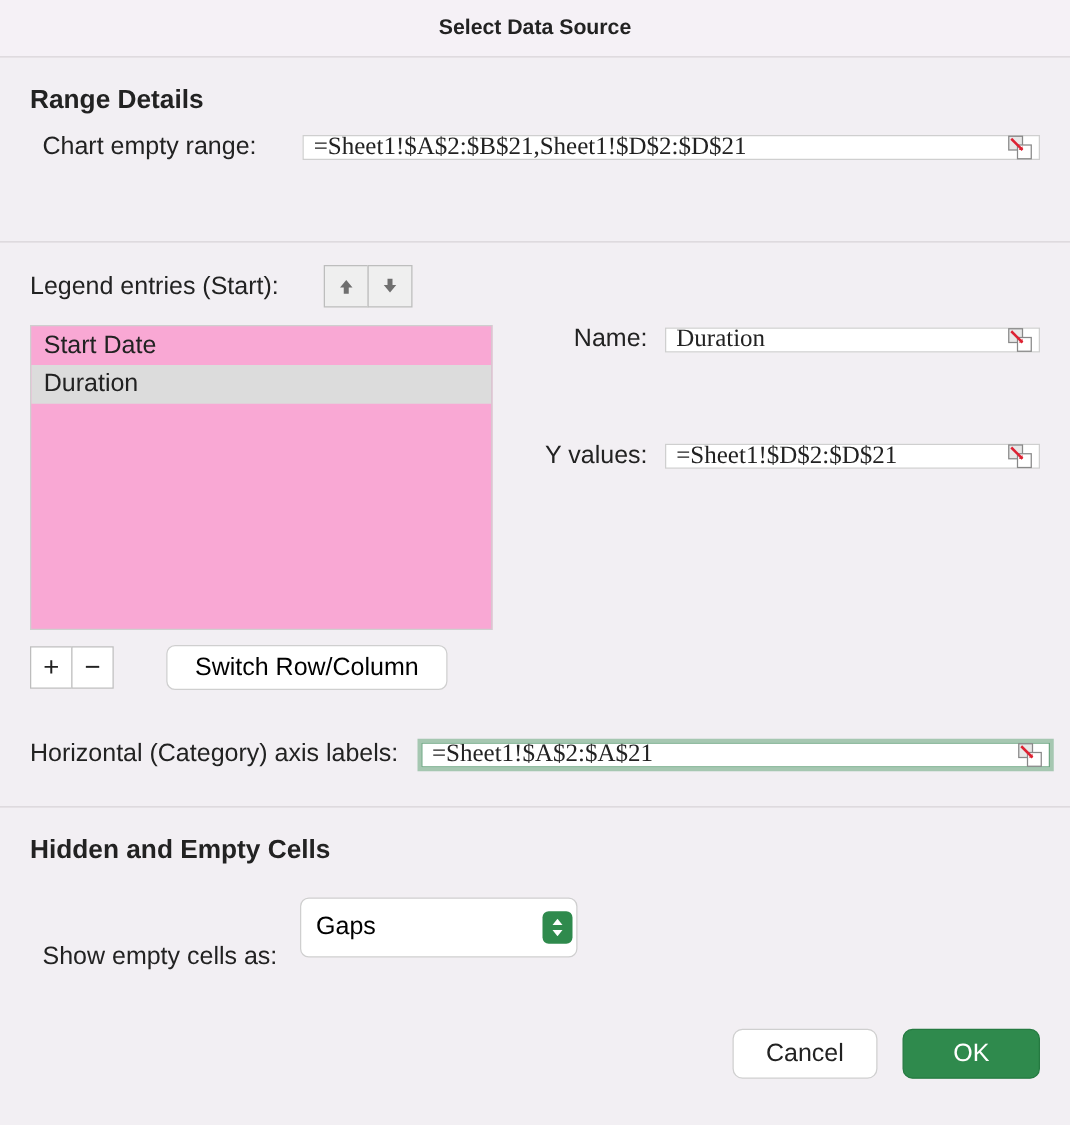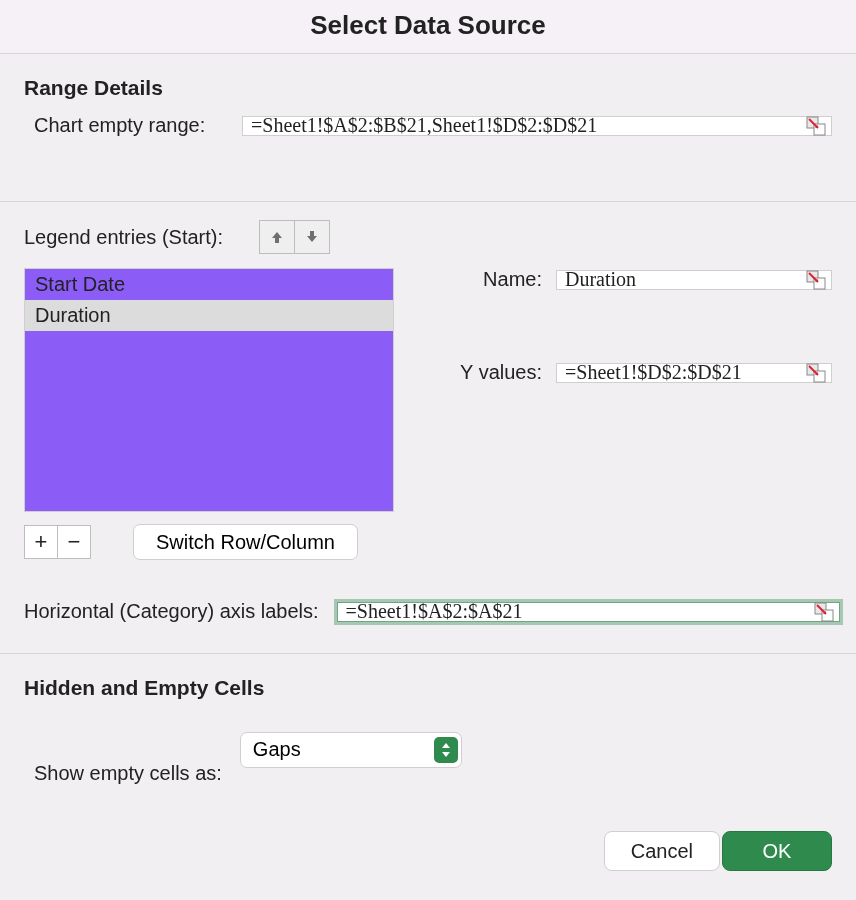--- a/index.html
+++ b/index.html
@@ -18,21 +18,21 @@
     background: #f2eff3;
   }
   .titlebar {
     text-align: center;
     padding: 10px 0 12px 0;
     border-bottom: 1px solid #d7d4d8;
     background: #f5f1f6;
   }
   .titlebar span {
     font-weight: 700;
-    font-size: 26px;
+    font-size: 17px;
   }
   .section {
     padding: 22px 24px 10px 24px;
   }
   .section-title {
     font-weight: 700;
     font-size: 21px;
     margin-bottom: 14px;
   }
   .row {
@@ -95,29 +95,29 @@
     cursor: pointer;
   }
   .arrow-btn + .arrow-btn { margin-left: -1px; }
   .legend-columns {
     display: flex;
     margin-top: 14px;
   }
   .left-col { width: 370px; flex: 0 0 370px; }
   .right-col {
     flex: 1;
-    padding-left: 60px;
+    padding-left: 36px;
     display: flex;
     flex-direction: column;
   }
   .listbox {
     width: 370px;
     height: 244px;
     border: 1px solid #cfcfcf;
-    background: #8b5cf6;
+    background: #f9a8d4;
     overflow: hidden;
   }
   .list-item {
     padding: 4px 10px;
     font-size: 20px;
     cursor: default;
   }
   .list-item.selected {
     background: #dcdcdc;
   }
@@ -177,21 +177,21 @@
     align-items: center;
     margin: 10px 0 18px 10px;
   }
   .empty-row .label { margin-right: 18px; margin-top: 48px; }
   .select-wrap {
     position: relative;
     width: 222px;
   }
   .select-box {
     width: 100%;
-    height: 36px;
+    height: 48px;
     border: 1px solid #cfcfcf;
     border-radius: 7px;
     background: #fff;
     font-size: 20px;
     padding: 0 36px 0 12px;
     text-align: left;
     cursor: pointer;
   }
   .select-caret {
     position: absolute;
@@ -220,21 +220,21 @@
     background: #2f8a4d;
     display: inline-flex;
     align-items: center;
     justify-content: center;
     margin-right: 12px;
     cursor: pointer;
   }
   .footer {
     display: flex;
     justify-content: flex-end;
-    gap: 2px;
+    gap: 20px;
     padding: 18px 24px 0 24px;
   }
   .btn {
     height: 40px;
     min-width: 110px;
     border-radius: 8px;
     font-size: 20px;
     cursor: pointer;
     padding: 0 26px;
   }

